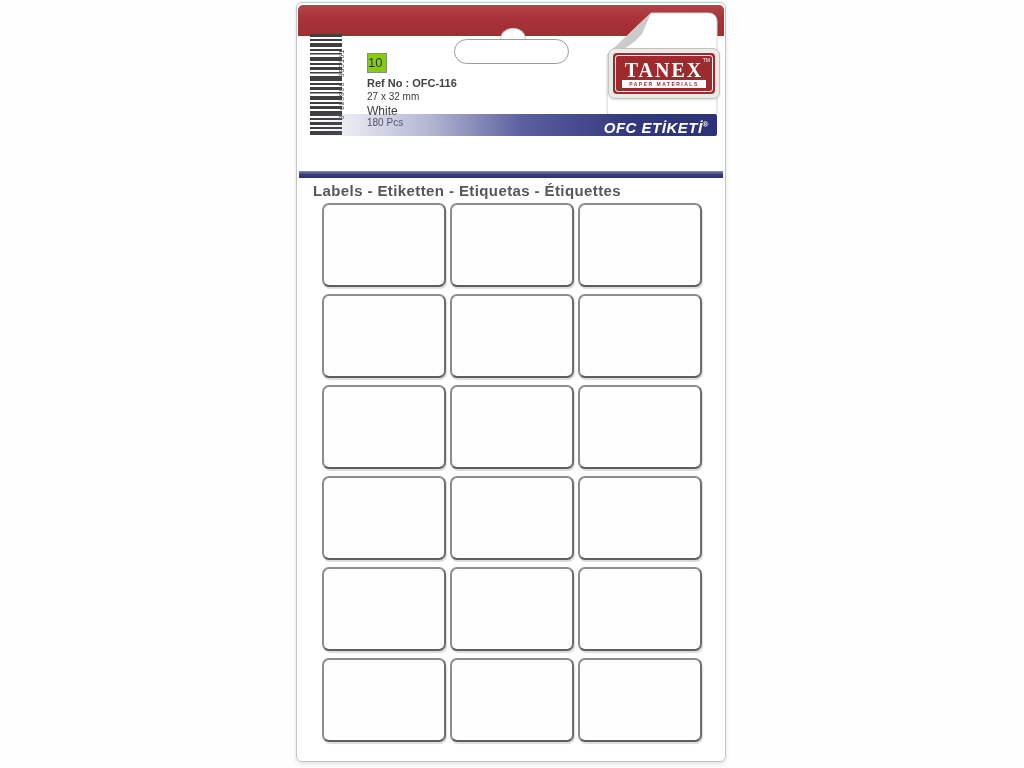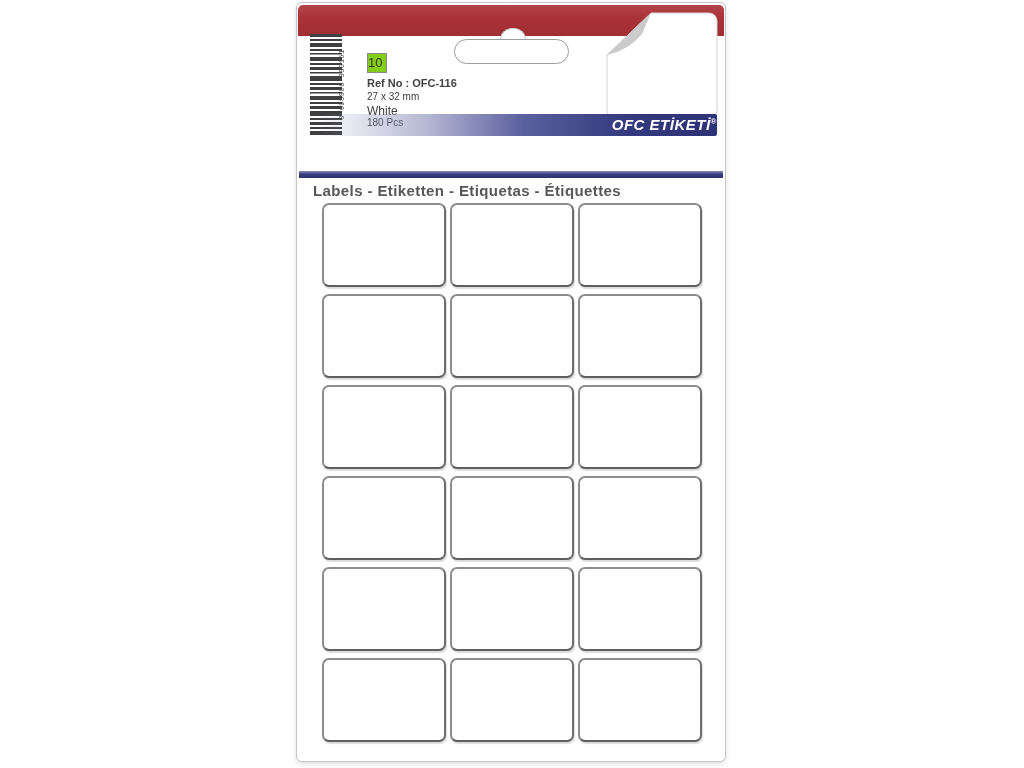--- a/index.html
+++ b/index.html
@@ -61,23 +61,23 @@
   .ref-no    { top:74px;  font-size:11px; font-weight:bold; color:#424242; }
   .ref-size  { top:88px;  font-size:10px; }
   .ref-color { top:101px; font-size:12px; }
   .ref-pcs   { top:114px; font-size:10px; }
 
   
   .blue-band { position:absolute; left:18px; right:8px; top:111px; height:22px;
                background:linear-gradient(90deg, rgba(120,124,175,0) 0%,
                           rgba(120,124,175,.55) 28%, #5a5f9e 52%, #34397f 78%, #2d3175 100%);
                border-radius:2px; text-align:right; }
-  .blue-band-text { display:inline-block; color:#ffffff;
+  .blue-band-text { display:inline-block; padding-right:8px; color:#ffffff;
                     font-weight:bold; font-style:italic; font-size:15px;
-                    line-height:16px; letter-spacing:.5px; }
+                    line-height:22px; letter-spacing:.5px; }
   .blue-band-text sup { font-size:8px; font-style:normal; }
 
   
   .lang-line { position:absolute; left:16px; top:144px; color:#57575a;
                font-size:15px; font-weight:bold; letter-spacing:.4px;margin-top:35px; }
   .navy-rule { position:absolute; left:2px; right:2px; top:168px; height:7px;
                background:linear-gradient(#8b8eb8, #3b3f7f 45%, #2e326f); }
 
   
   .label-grid { position:absolute; left:25px; top:200px; width:380px;
@@ -97,20 +97,29 @@
 
     <svg class="peel-svg" viewBox="0 0 132 118" xmlns="http://www.w3.org/2000/svg">
       <path d="M 16,50 L 60,8 H 118 a 8,8 0 0 1 8,8 V 105 a 8,8 0 0 1 -8,8 H 24
                a 8,8 0 0 1 -8,-8 Z" fill="#ffffff" stroke="#d2d2d2" stroke-width="1"></path>
       <path d="M 16,50 L 60,8 L 51,29 Q 38,45 16,50 Z" fill="#c2c2c2" opacity="0.85"></path>
     </svg>
 
     <div class="slot-bump"></div>
     <div class="euro-slot"></div>
 
+    <div class="logo-outer">
+      <div class="logo-red">
+        <div class="logo-red-inner">
+          <div class="logo-word">TANEX</div>
+          <div class="logo-tm">TM</div>
+          <div class="logo-tagline">PAPER MATERIALS</div>
+        </div>
+      </div>
+    </div>
 
     <div class="barcode-wrap">
       <svg class="barcode-svg" viewBox="0 0 32 101" preserveAspectRatio="none" xmlns="http://www.w3.org/2000/svg">
         <g fill="#3f3f3f">
           <rect x="0" y="0" width="32" height="3"></rect>
           <rect x="0" y="5" width="32" height="2"></rect>
           <rect x="0" y="9" width="32" height="4"></rect>
           <rect x="0" y="15" width="32" height="2"></rect>
           <rect x="0" y="19" width="32" height="1.5"></rect>
           <rect x="0" y="23" width="32" height="4"></rect>

